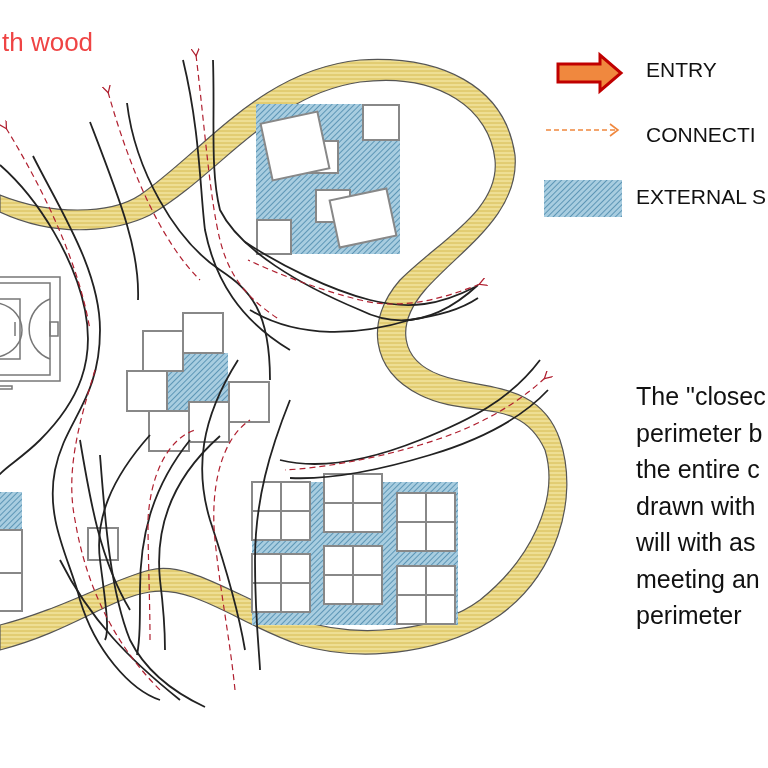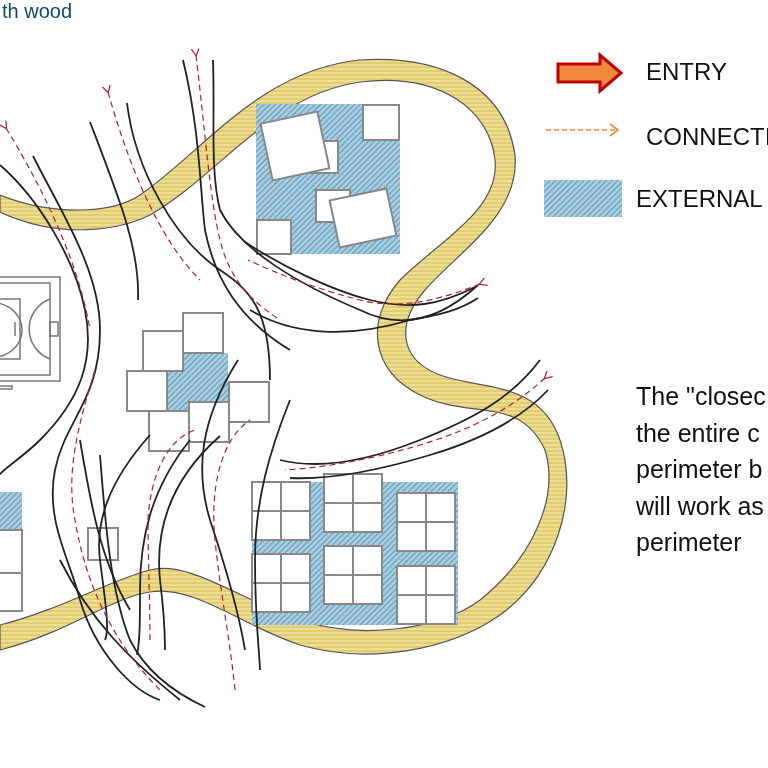--- a/index.html
+++ b/index.html
@@ -1,19 +1,19 @@
 <!DOCTYPE html>
 <html><head>
 <meta charset="utf-8">
 <style>
   html, body { margin:0; padding:0; background:#ffffff; }
   body { width:768px; height:768px; overflow:hidden; position:relative; font-family:"Liberation Sans", "DejaVu Sans", sans-serif; }
   #plan { position:absolute; left:0; top:0; width:768px; height:768px; }
-  .title-frag { position:absolute; left:2px; top:0; font-size:20px; color:#0c4a6e; white-space:nowrap; }
-  .legend-label { position:absolute; font-size:24px; color:#111; white-space:nowrap; }
+  .title-frag { position:absolute; left:2px; top:27px; font-size:26px; color:#ef4444; white-space:nowrap; }
+  .legend-label { position:absolute; font-size:21px; color:#111; white-space:nowrap; }
   .desc { position:absolute; left:636px; top:378px; font-size:25px; line-height:36.5px; color:#111; white-space:nowrap; }
   .desc div { height:36.5px; }
 </style>
 </head>
 <body>
 
 <svg id="plan" viewBox="0 0 768 768" xmlns="http://www.w3.org/2000/svg">
   <defs>
     <pattern id="hatch" patternUnits="userSpaceOnUse" width="4" height="4" patternTransform="rotate(45)">
       <rect width="4" height="4" fill="#a8cde0"></rect>
@@ -148,17 +148,19 @@
 </svg>
 
 <div class="title-frag">th wood</div>
 
 <div class="legend-label" style="left:646px; top:58px;">ENTRY</div>
 <div class="legend-label" style="left:646px; top:123px;">CONNECTI</div>
 <div class="legend-label" style="left:636px; top:185px;">EXTERNAL S</div>
 
 <div class="desc">
   <div>The "closec</div>
+  <div>perimeter b</div>
   <div>the entire c</div>
-  <div>perimeter b</div>
-  <div>will work as</div>
+  <div>drawn with</div>
+  <div>will with as</div>
+  <div>meeting an</div>
   <div>perimeter</div>
 </div>
 
 </body></html>

